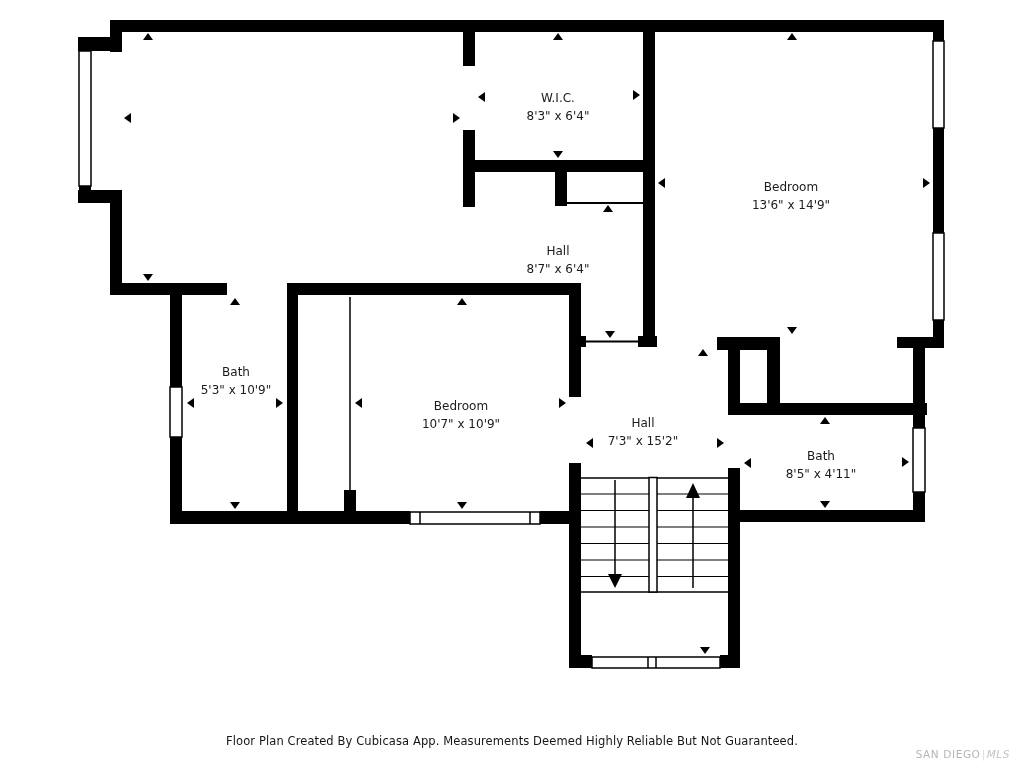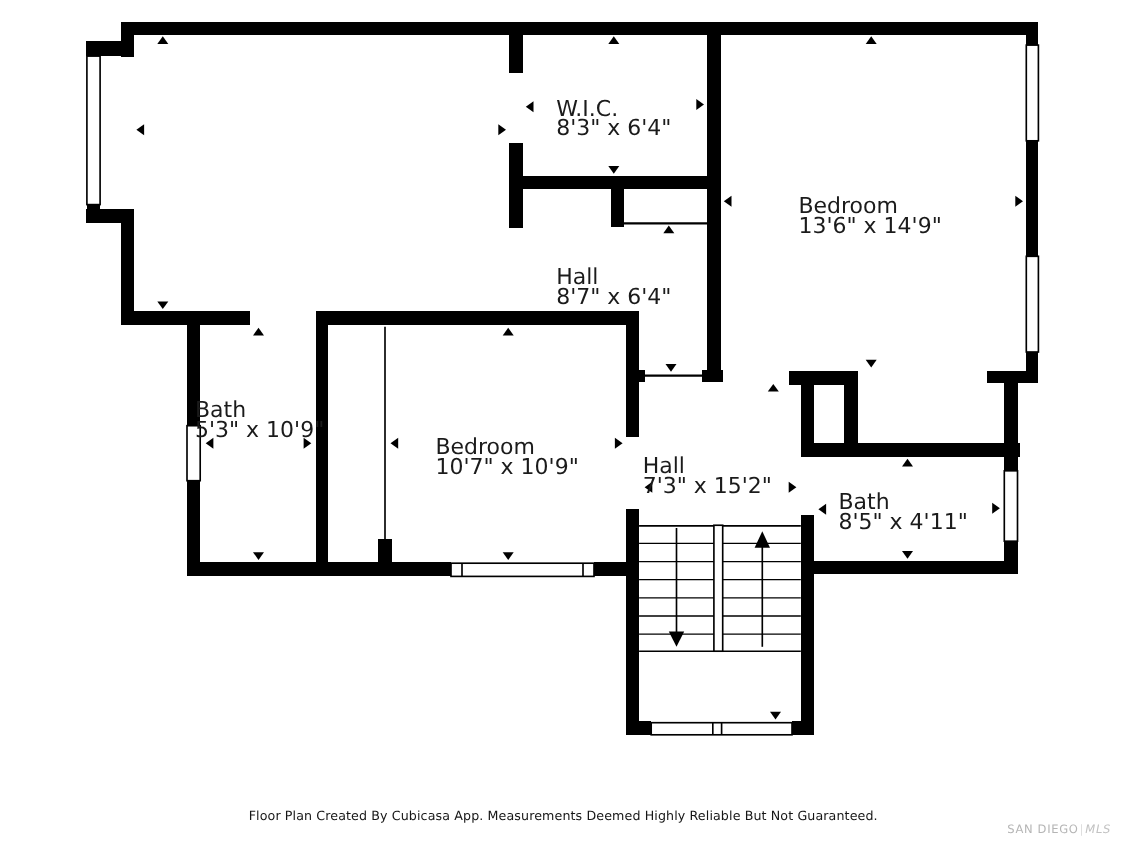--- a/index.html
+++ b/index.html
@@ -2,22 +2,22 @@
 <html><head>
 <meta charset="utf-8">
 <style>
   html,body{margin:0;padding:0;background:#ffffff;}
   #stage{
     position:relative;width:1024px;height:768px;background:#ffffff;overflow:hidden;
     font-family:"DejaVu Sans","Liberation Sans",sans-serif;
   }
   #plan-svg{position:absolute;left:0;top:0;}
   .room-label{
-    position:absolute;transform:translateX(-50%);
-    color:#1b1b1b;font-size:20px;line-height:18px;white-space:nowrap;
+    position:absolute;transform:translateX(-50%);text-align:center;
+    color:#1b1b1b;font-size:12px;line-height:18px;white-space:nowrap;
   }
   .footer-note{
     position:absolute;left:0;top:734px;width:1024px;text-align:center;
     font-size:11.5px;color:#161616;letter-spacing:0.1px;
   }
   .watermark{
     position:absolute;right:14px;top:748px;font-size:10.5px;color:#b5b5b5;
     letter-spacing:0.6px;white-space:nowrap;
   }
   .watermark .wm-sep{color:#c9c9c9;font-weight:200;padding:0 1px;}

